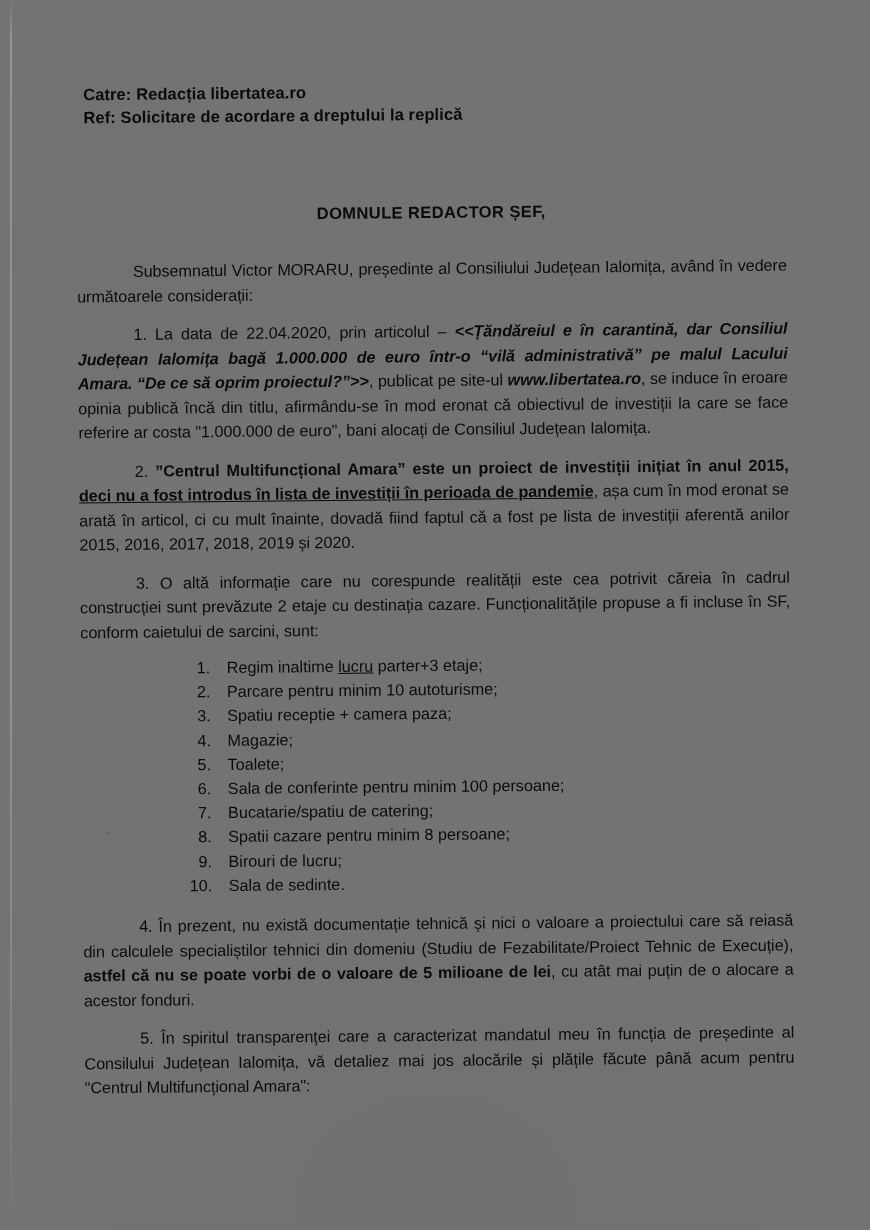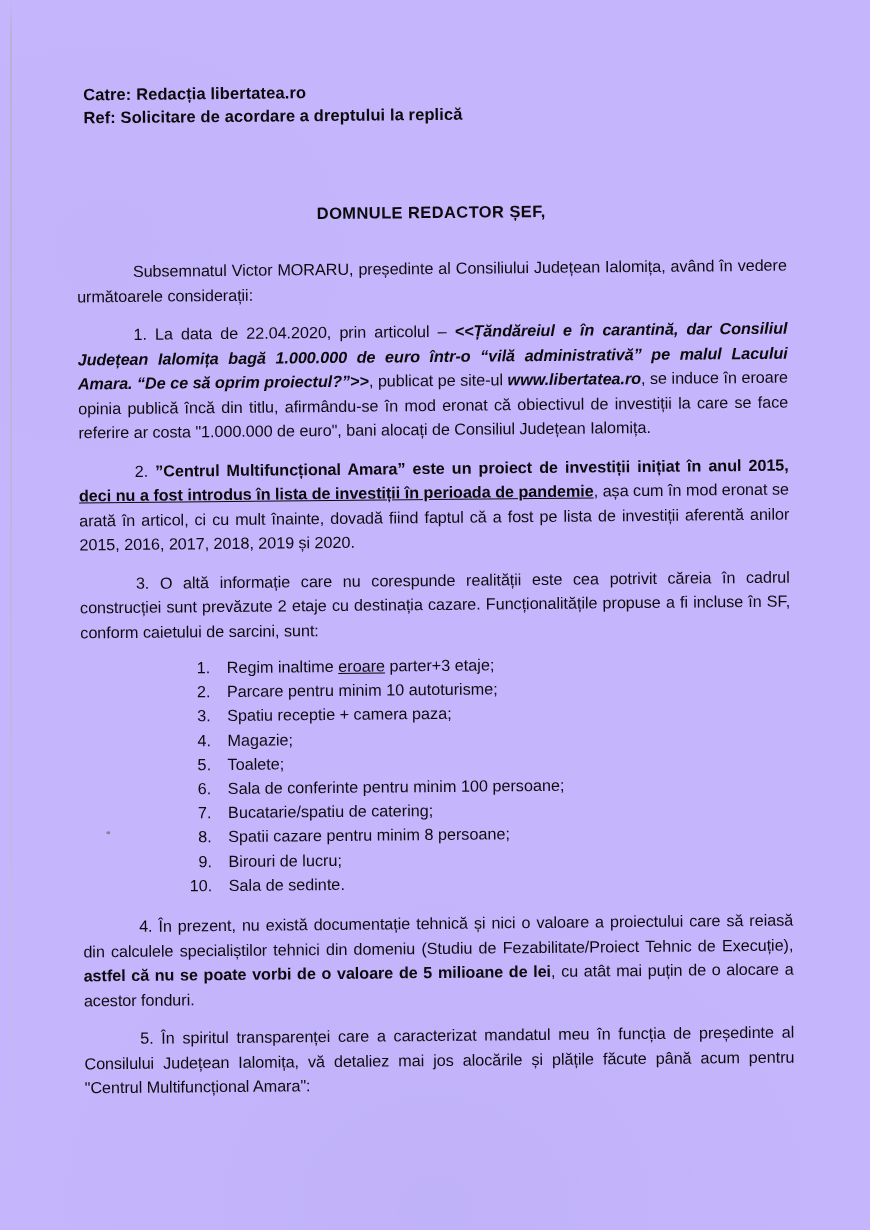--- a/index.html
+++ b/index.html
@@ -5,21 +5,21 @@
   html, body {
     margin: 0;
     padding: 0;
     background: #ffffff;
   }
 
   #page {
     position: relative;
     width: 870px;
     height: 1230px;
-    background: #c4b5fd;
+    background: #737373;
     overflow: hidden;
     font-family: "Liberation Sans", sans-serif;
     color: #0b0b0b;
   }
 
   
   .scan-streak {
     position: absolute;
     top: 0;
     bottom: 0;
@@ -153,21 +153,21 @@
 
       <p class="para">
         <span>2. </span><b>”Centrul Multifuncțional Amara” este un proiect de investiții inițiat în anul 2015, </b><span class="bu">deci nu a fost introdus în lista de investiții în perioada de pandemie</span><span>, așa cum în mod eronat se arată în articol, ci cu mult înainte, dovadă fiind faptul că a fost pe lista de investiții aferentă anilor 2015, 2016, 2017, 2018, 2019 și 2020.</span>
       </p>
 
       <p class="para tight">
         <span>3. O altă informație care nu corespunde realității este cea potrivit căreia în cadrul construcției sunt prevăzute 2 etaje cu destinația cazare. Funcționalitățile propuse a fi incluse în SF, conform caietului de sarcini, sunt:</span>
       </p>
 
       <ol class="features">
-        <li><span>Regim inaltime </span><span class="u">eroare</span><span> parter+3 etaje;</span></li>
+        <li><span>Regim inaltime </span><span class="u">lucru</span><span> parter+3 etaje;</span></li>
         <li>Parcare pentru minim 10 autoturisme;</li>
         <li>Spatiu receptie + camera paza;</li>
         <li>Magazie;</li>
         <li>Toalete;</li>
         <li>Sala de conferinte pentru minim 100 persoane;</li>
         <li>Bucatarie/spatiu de catering;</li>
         <li>Spatii cazare pentru minim 8 persoane;</li>
         <li>Birouri de lucru;</li>
         <li>Sala de sedinte.</li>
       </ol>

